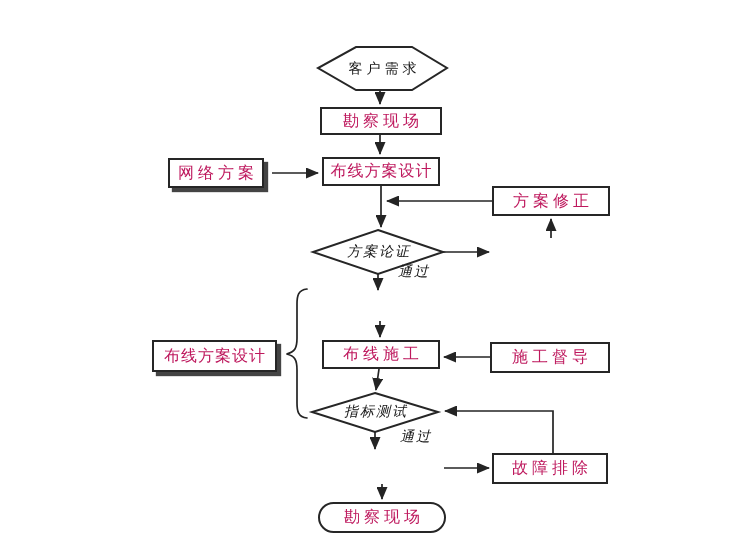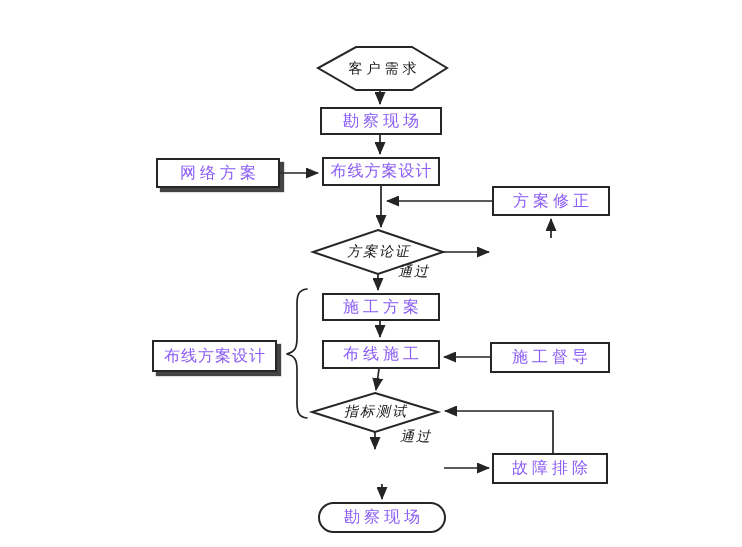--- a/index.html
+++ b/index.html
@@ -5,21 +5,21 @@
   html,body{margin:0;padding:0;background:#fff;}
   .canvas{
     position:relative;width:742px;height:547px;background:#ffffff;overflow:hidden;
     font-family:"DejaVu Sans","Liberation Sans",sans-serif;
   }
   .layer{position:absolute;left:0;top:0;}
   .node{
     position:absolute;box-sizing:border-box;
     border:2px solid #262626;background:#ffffff;
     display:flex;align-items:center;justify-content:center;
-    font-size:16px;color:#8b5cf6;white-space:nowrap;
+    font-size:16px;color:#be185d;white-space:nowrap;
   }
   .freetext{
     position:absolute;box-sizing:border-box;background:transparent;border:none;
     display:flex;align-items:center;justify-content:center;
     font-size:14px;color:#141414;white-space:nowrap;
   }
   .shadowed{box-shadow:4px 4px 1px rgba(48,48,48,0.9);}
   .stadium{border-radius:16px;}
   .sp4{letter-spacing:4px;text-indent:4px;}
   .sp2{letter-spacing:2px;text-indent:2px;font-style:italic;}
@@ -61,28 +61,27 @@
     <path d="M 307 289 C 298 290 297 296 297 304 L 297 338 C 297 348 295 352 286.5 354
              C 295 356 297 360 297 370 L 297 403 C 297 411 298 417 307 418" stroke-width="3.2" stroke-linecap="round"></path>
   </svg>
 
   <div class="freetext sp4" style="left:318px;top:47px;width:129px;height:43px;">客户需求</div>
 
   <div class="node sp4" style="left:320px;top:107px;width:122px;height:28px;">勘察现场</div>
 
   <div class="node sp1" style="left:322px;top:157px;width:118px;height:29px;">布线方案设计</div>
 
-  <div class="node sp4" style="left:322px;top:293px;width:118px;height:28px;">施工方案</div>
 
   <div class="node sp4" style="left:322px;top:340px;width:118px;height:29px;">布线施工</div>
 
 
   <div class="node stadium sp4" style="left:318px;top:502px;width:128px;height:31px;">勘察现场</div>
 
-  <div class="node shadowed sp4" style="left:156px;top:158px;width:124px;height:30px;">网络方案</div>
+  <div class="node shadowed sp4" style="left:168px;top:158px;width:96px;height:30px;">网络方案</div>
 
   <div class="node shadowed sp1" style="left:152px;top:340px;width:125px;height:32px;">布线方案设计</div>
 
   <div class="node sp4" style="left:492px;top:186px;width:118px;height:30px;">方案修正</div>
 
 
   <div class="node sp4" style="left:490px;top:342px;width:120px;height:31px;font-family:Liberation Mono, monospace;">施工督导</div>
 
   <div class="node sp4" style="left:492px;top:453px;width:116px;height:31px;">故障排除</div>
 

